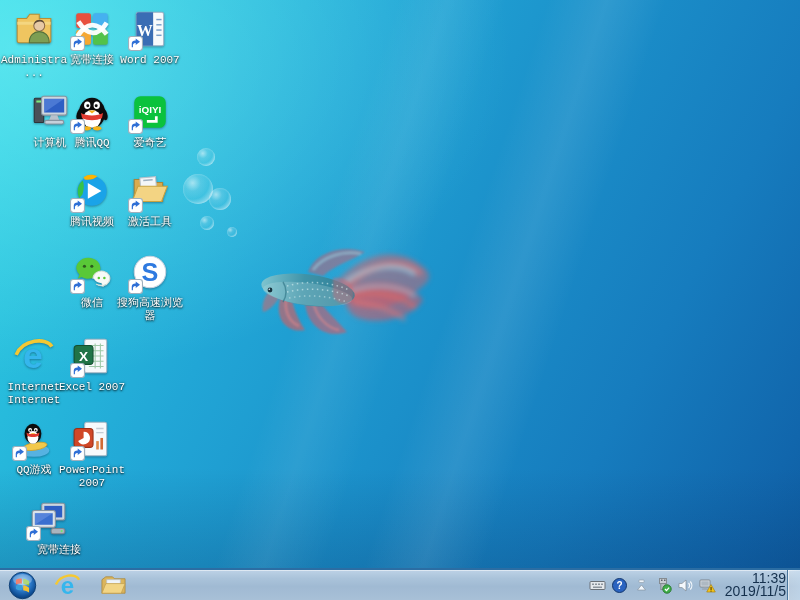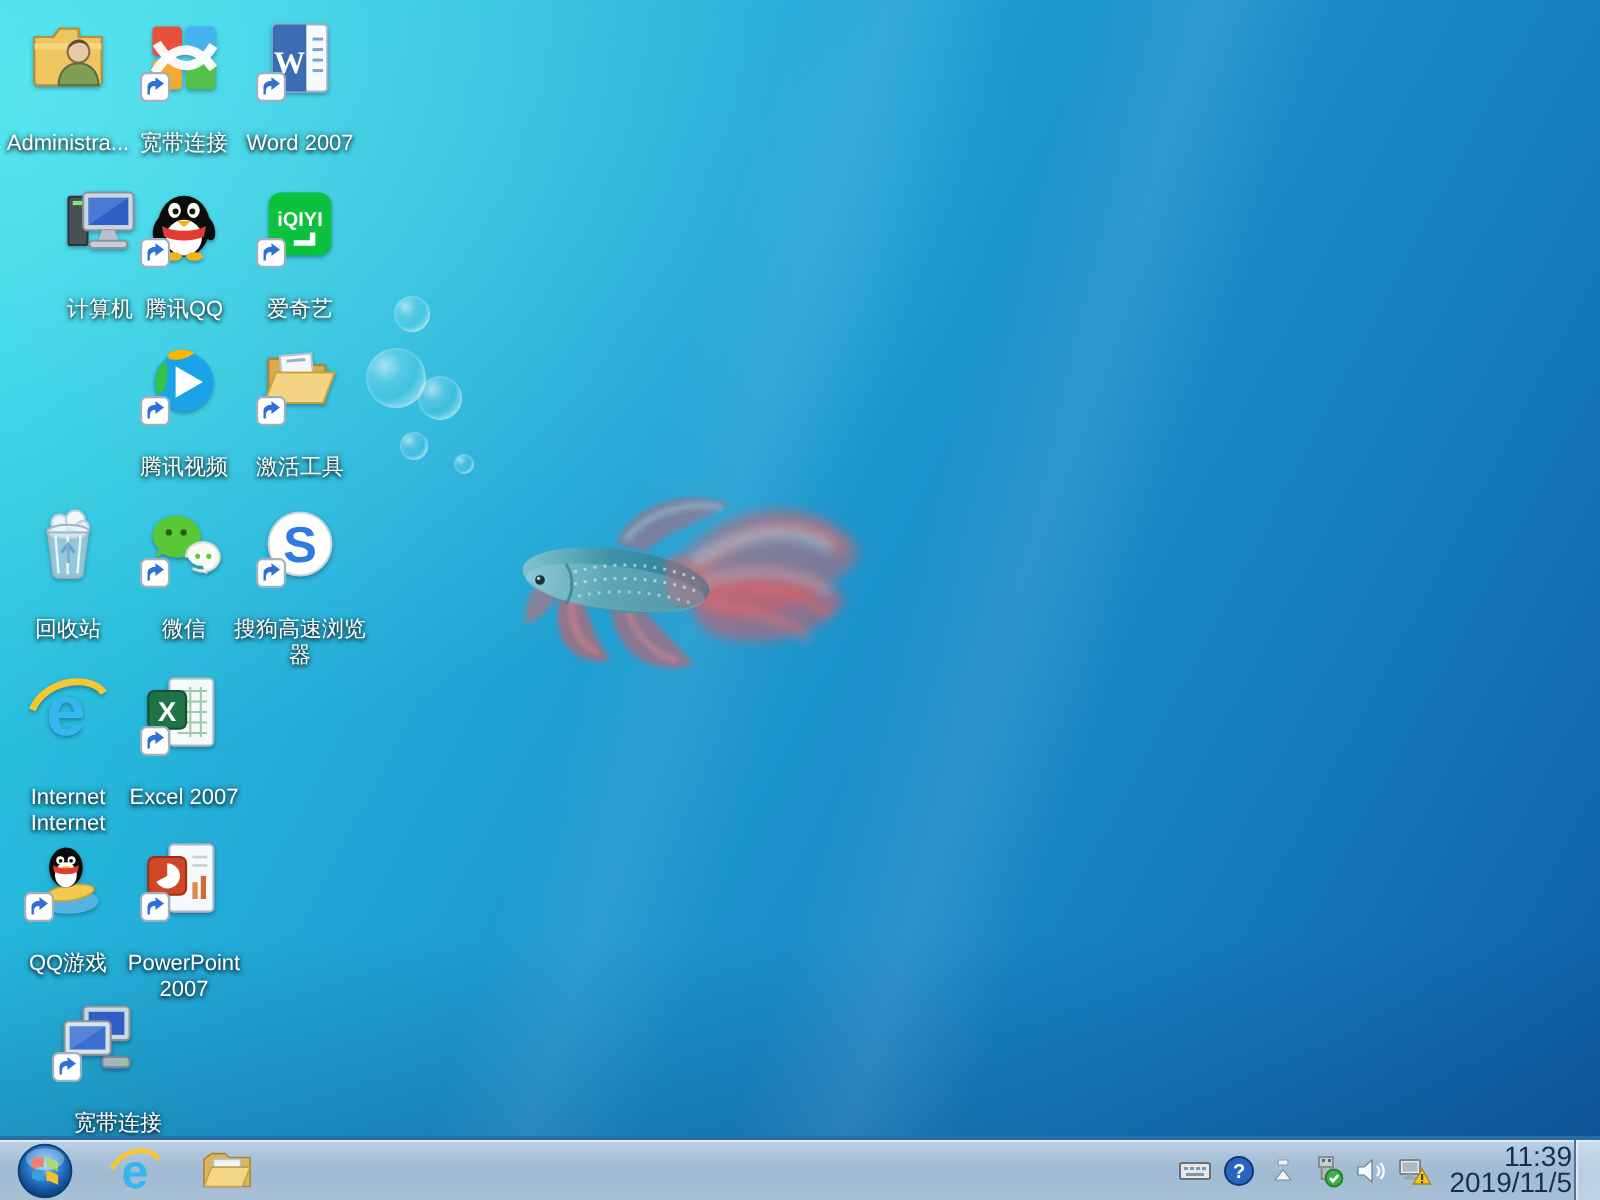--- a/index.html
+++ b/index.html
@@ -16,23 +16,24 @@
       radial-gradient(900px 600px at 2% 8%, rgba(140,255,250,.45), rgba(140,255,250,0) 55%),
       linear-gradient(118deg, #2fd4e6 0%, #29c1de 15%, #21a6d6 35%, #1b90ca 55%, #167cbe 75%, #1166ac 92%, #0e5ba0 100%);
   }
   
   #icons{position:absolute;inset:0;}
   .icon-cell{position:absolute;width:66px;text-align:center;cursor:default;}
   .icon-art{position:relative;width:42px;height:42px;margin:0 auto;}
   .icon-art svg.main{width:42px;height:42px;filter:drop-shadow(0 1px 1px rgba(0,10,40,.35));}
   .icon-art svg.arrow{position:absolute;left:-1px;bottom:-1px;width:15px;height:15px;}
   .icon-label{
-    margin-top:16px;font-size:11px;line-height:13px;color:#fff;
+    margin-top:4px;font-size:11px;line-height:13px;color:#fff;
     text-shadow:0 1px 2px rgba(0,0,0,.85),0 0 3px rgba(0,0,0,.55);
     word-break:break-word;
+    font-family:Liberation Mono, monospace;
   }
   
   .bubble{position:absolute;border-radius:50%;
     background:radial-gradient(circle at 32% 30%, rgba(255,255,255,.55) 0%, rgba(255,255,255,.14) 28%, rgba(220,248,252,.05) 55%, rgba(255,255,255,.42) 78%, rgba(255,255,255,.08) 90%);
     box-shadow:inset 0 0 2px rgba(255,255,255,.45);
   }
   #fish{position:absolute;left:253px;top:230px;width:185px;height:118px;}
   
   #taskbar{
     position:absolute;left:0;bottom:0;width:800px;height:32px;
@@ -215,36 +216,20 @@
             <circle cx="20" cy="20" r="14" fill="#1aa3e8"></circle>
             <path d="M8 27 c-3 -6 -2 -13 3 -17 c2 4 1 9 0 13 Z" fill="#35c24a"></path>
             <path d="M12 7 c4 -3 9 -3 13 -1 c-3 3 -8 4 -12 3 Z" fill="#ffb400"></path>
             <path d="M16 12.5 L29 20 L16 27.5 Z" fill="#fff"></path>
           </svg><svg class="arrow" viewBox="0 0 14 14">
             <rect x="0.5" y="0.5" width="13" height="13" rx="2.5" fill="#fff" stroke="#9fb0bd"></rect>
             <path d="M3.5 10.5 L3.5 7 C3.5 5.2 5.2 4 7.2 4.2 L7.2 2.4 L11.2 5.4 L7.2 8.4 L7.2 6.6 C5.6 6.4 4.6 7.4 4.6 9 L4.6 10.5 Z" fill="#2f6fd6"></path>
           </svg></div>
         <div class="icon-label">腾讯视频</div>
       </div>
-      <div class="icon-cell" style="left: 1px; top: 251px;">
-        <div class="icon-art"><svg class="main" viewBox="0 0 40 40">
-            <circle cx="16" cy="10" r="4" fill="#eef4f8" stroke="#c2cfd8"></circle>
-            <circle cx="23.5" cy="8.5" r="4.5" fill="#f4f8fb" stroke="#c2cfd8"></circle>
-            <circle cx="27" cy="12" r="3" fill="#e8eff4" stroke="#c2cfd8"></circle>
-            <ellipse cx="20" cy="14" rx="10" ry="3.2" fill="rgba(238,246,250,.85)" stroke="#9db6c6"></ellipse>
-            <path d="M10.5 14.5 L13 34 a2.5 2.5 0 0 0 2.5 2 h9 a2.5 2.5 0 0 0 2.5 -2 L29.5 14.5 Z" fill="rgba(215,232,242,.6)" stroke="#9db6c6"></path>
-            <g stroke="rgba(255,255,255,.8)" stroke-width="1.2">
-              <path d="M14 16 l1.5 18"></path>
-              <path d="M19.8 16.5 v18"></path>
-              <path d="M26 16 l-1.5 18"></path>
-            </g>
-            <path d="M17 24 l3 -4 3 4 M20 21 v8" stroke="#5f98c4" stroke-width="1.4" fill="none" opacity=".8"></path>
-          </svg></div>
-        <div class="icon-label">回收站</div>
-      </div>
       <div class="icon-cell" style="left: 59px; top: 251px;">
         <div class="icon-art"><svg class="main" viewBox="0 0 40 40">
             <path d="M5 16.5 a11.5 10 0 1 1 5 8.2 L6.5 26.5 l1.6 -4.2 A10 10 0 0 1 5 16.5 Z" fill="#59c837"></path>
             <circle cx="12.8" cy="14.5" r="1.5" fill="#2c5a1e"></circle>
             <circle cx="19.8" cy="14.5" r="1.5" fill="#2c5a1e"></circle>
             <path d="M21 26 a8 7 0 1 1 3 5.6 L30.5 33.5 l-1.2 -3.2 a7 7 0 0 0 -8.3 -4.3 Z" fill="#f7faf7" stroke="#d5ded5"></path>
             <path d="M21.5 25.5 a8 7 0 0 1 14 1 a8 7 0 0 1 -10.8 5.2 L30.4 33.3 l-1.1 -3 A7 7 0 0 1 21.5 25.5 Z" fill="#f7faf7"></path>
             <circle cx="26.5" cy="25.8" r="1.2" fill="#59c837"></circle>
             <circle cx="31.8" cy="25.8" r="1.2" fill="#59c837"></circle>
           </svg><svg class="arrow" viewBox="0 0 14 14">

